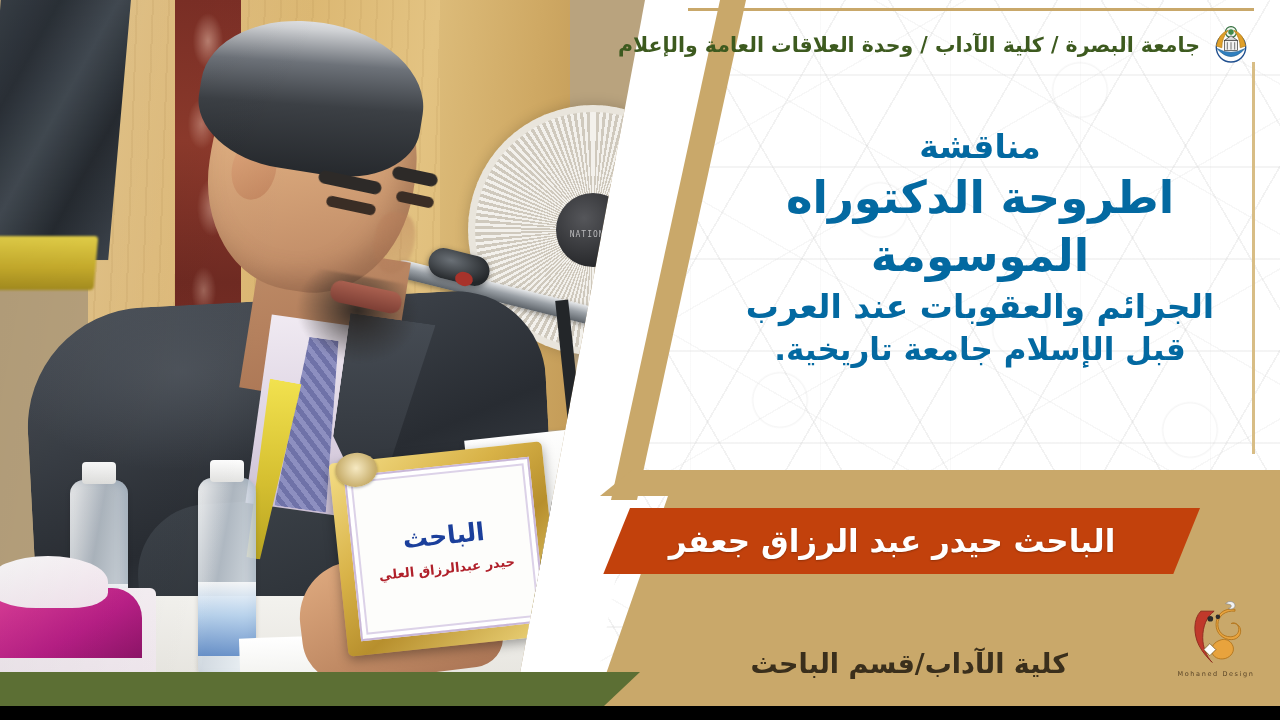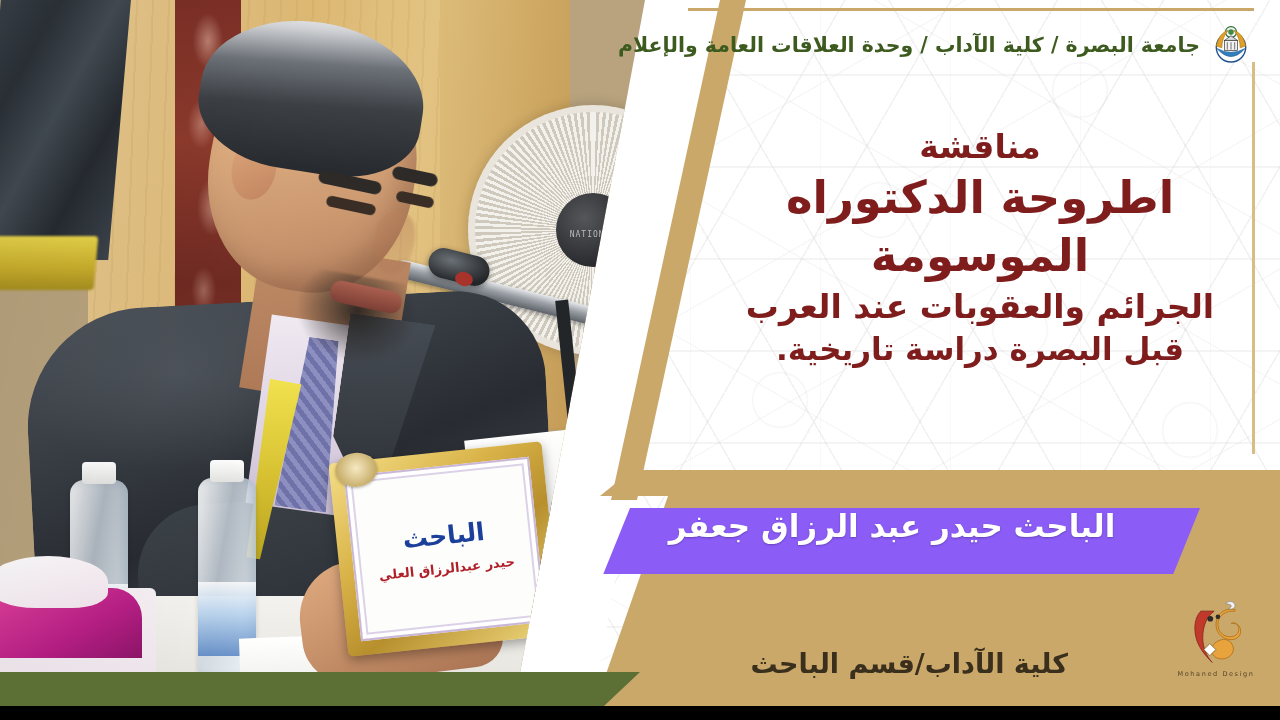--- a/index.html
+++ b/index.html
@@ -376,37 +376,37 @@
     color:#3d5a1f; font-weight:bold; font-size:20.5px; white-space:nowrap;
     letter-spacing:-.2px;
   }
   .uni-emblem{
     position:relative; width:46px; height:46px; flex:0 0 46px;
   }
 
   
   .title-block{
     position:absolute; left:700px; top:126px; width:560px;
-    text-align:center; color:#7f1d1d;
+    text-align:center; color:#0369a1;
   }
   .title-line{
     font-weight:bold; line-height:1.30; letter-spacing:-.3px;
     text-shadow:0 1px 0 rgba(255,255,255,.5);
   }
   .t1{ font-size:33px; }
   .t2{ font-size:45px; }
   .t3{ font-size:33px; }
   .t4{ font-size:31px; }
 
   
   .green-band{
     position:absolute; left:596px; top:508px; width:604px; height:66px;
-    background:#8b5cf6;
+    background:#c2410c;
     clip-path:polygon(34px 0, 604px 0, 570px 84px, 0 84px);
-    display:flex; justify-content:center;
+    display:flex; align-items:center; justify-content:center;
   }
   .green-band-text{
     color:#ffffff; font-weight:bold; font-size:31px; letter-spacing:-.3px;
     text-shadow:0 1px 2px rgba(0,0,0,.25);
     transform:translateX(-6px);
   }
   
   .green-slice{
     position:absolute; left:0; top:672px; width:640px; height:34px;
     background:#5c6f34;
@@ -547,21 +547,21 @@
         </svg>
       </div>
       <div class="header-text">جامعة البصرة / كلية الآداب / وحدة العلاقات العامة والإعلام</div>
     </div>
   </div>
 
   <div class="title-block">
     <div class="title-line t1">مناقشة</div>
     <div class="title-line t2">اطروحة الدكتوراه الموسومة</div>
     <div class="title-line t3">الجرائم والعقوبات عند العرب</div>
-    <div class="title-line t4">قبل البصرة دراسة تاريخية.</div>
+    <div class="title-line t4">قبل الإسلام جامعة تاريخية.</div>
   </div>
 
   <div class="green-slice"></div>
 
   <div class="green-band">
     <div class="green-band-text">الباحث حيدر عبد الرزاق جعفر</div>
   </div>
 
   <div class="tan-band">
     <div class="tan-band-text">كلية الآداب/قسم الباحث</div>

